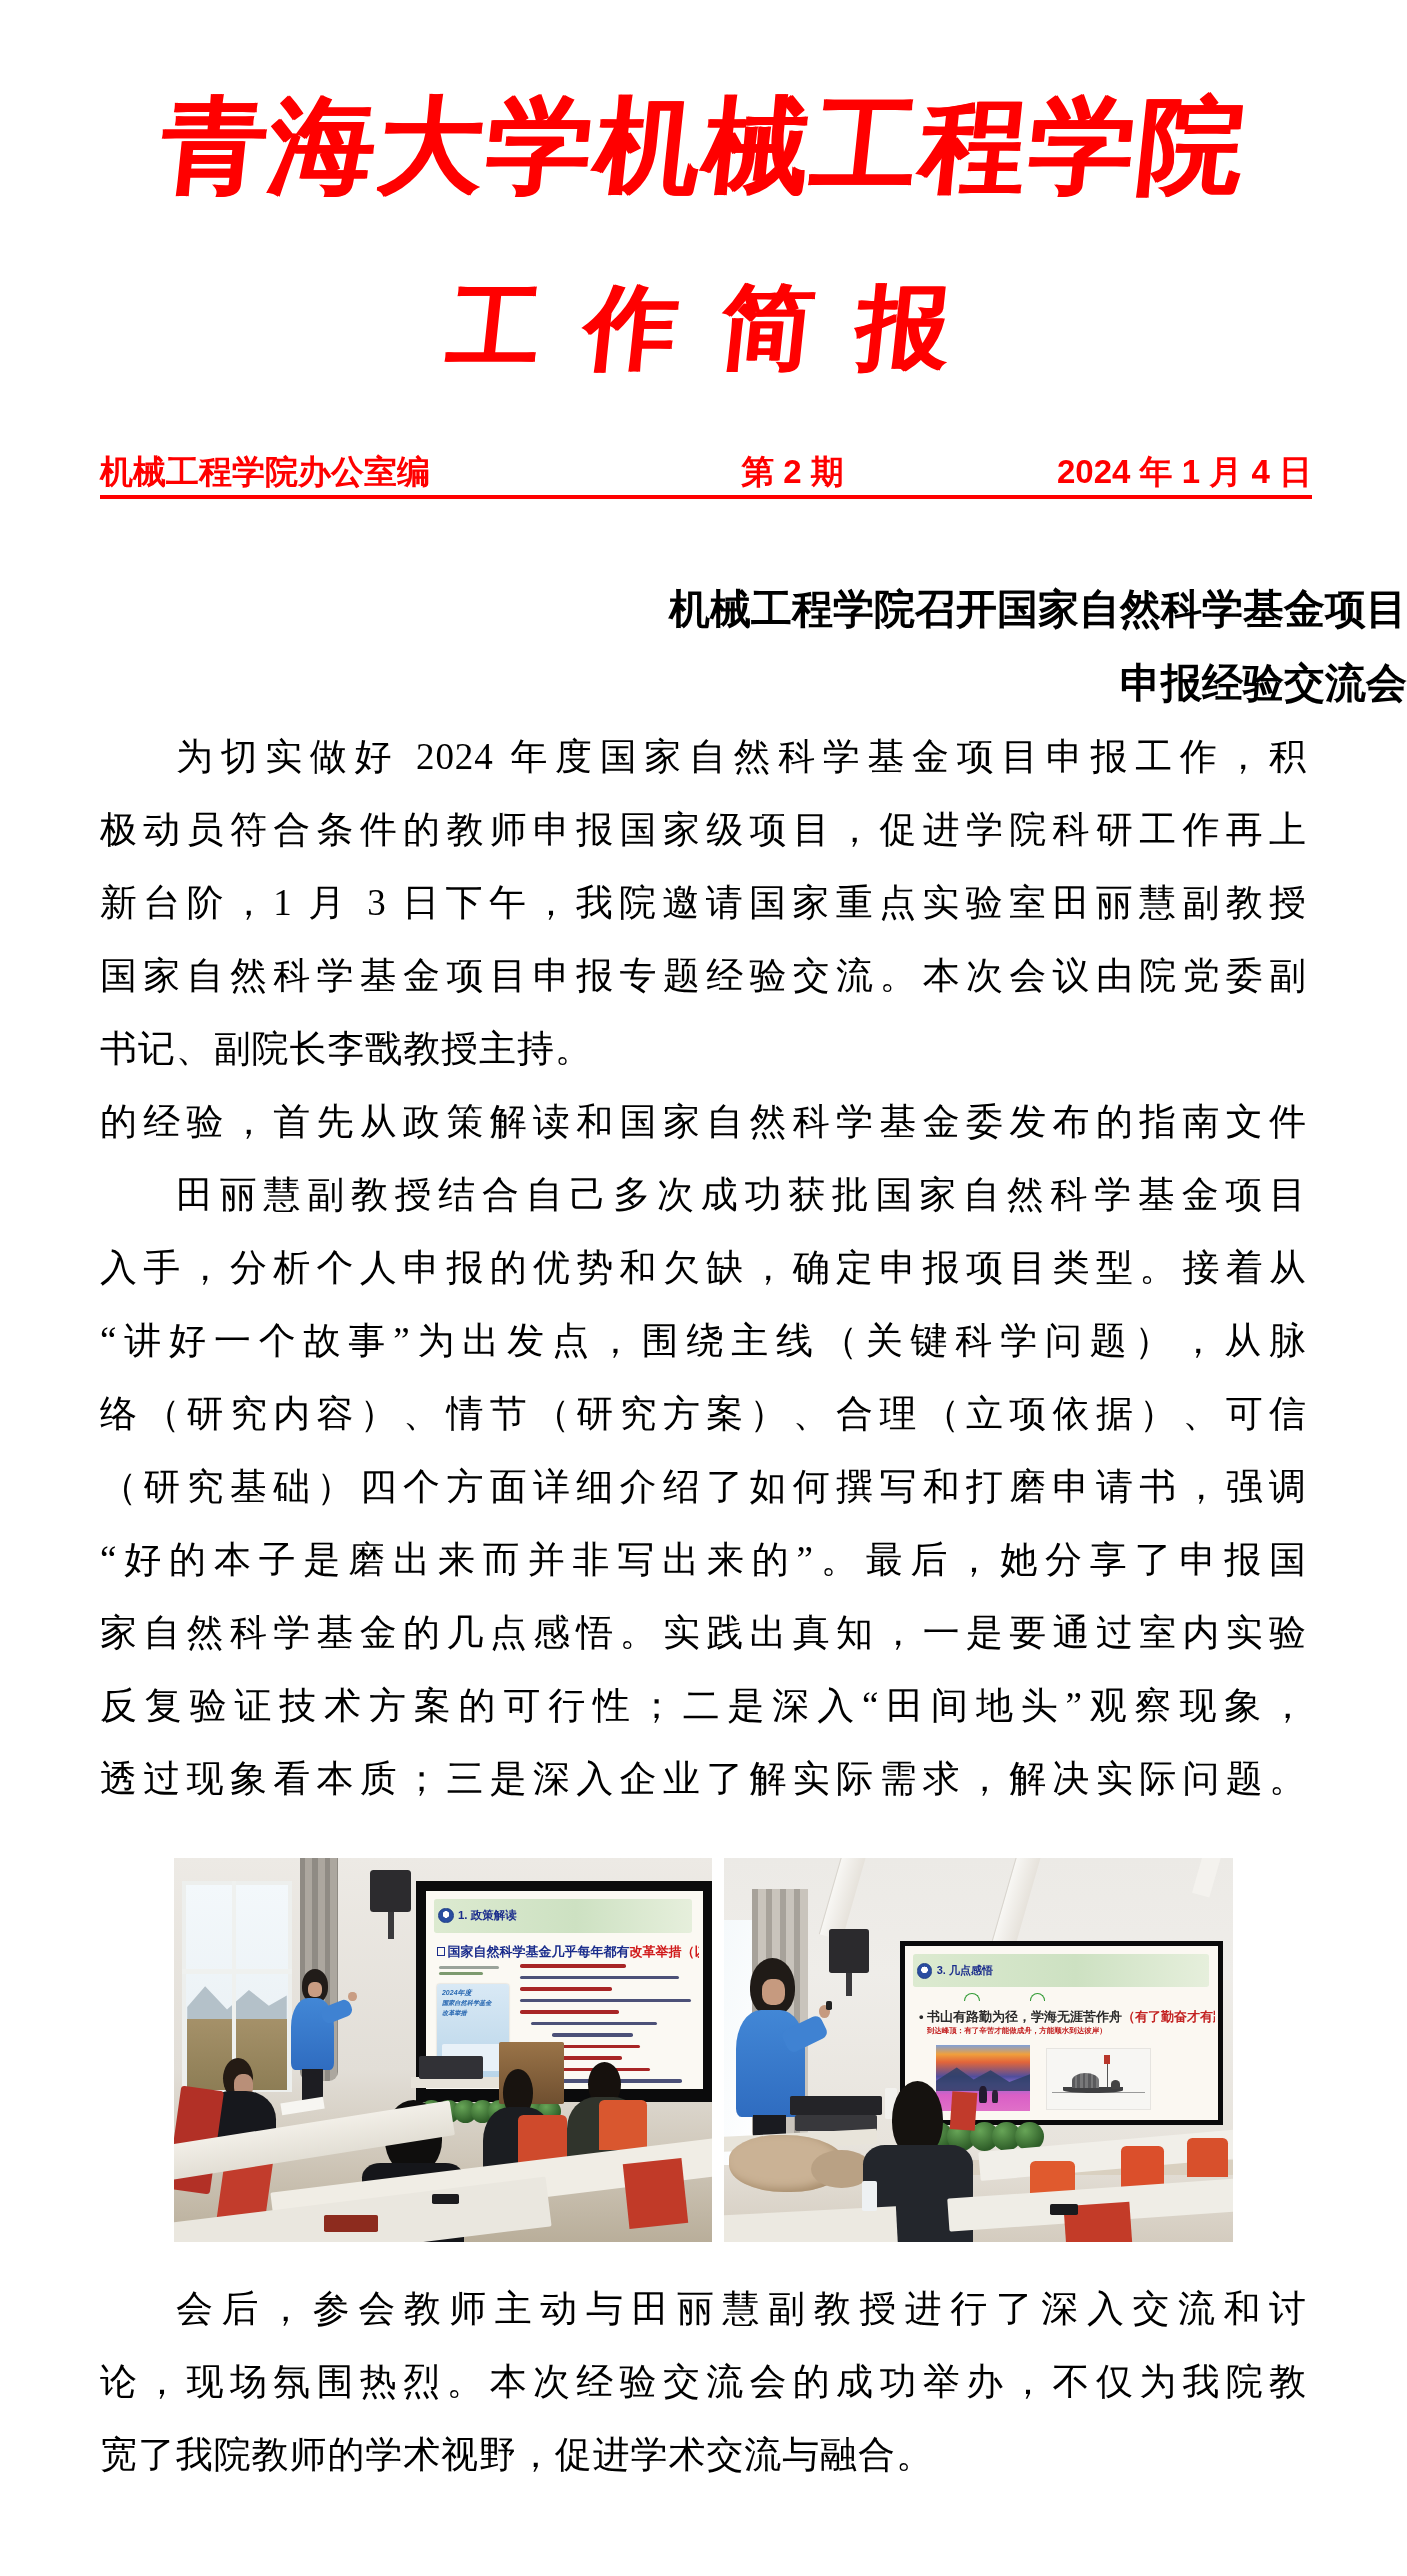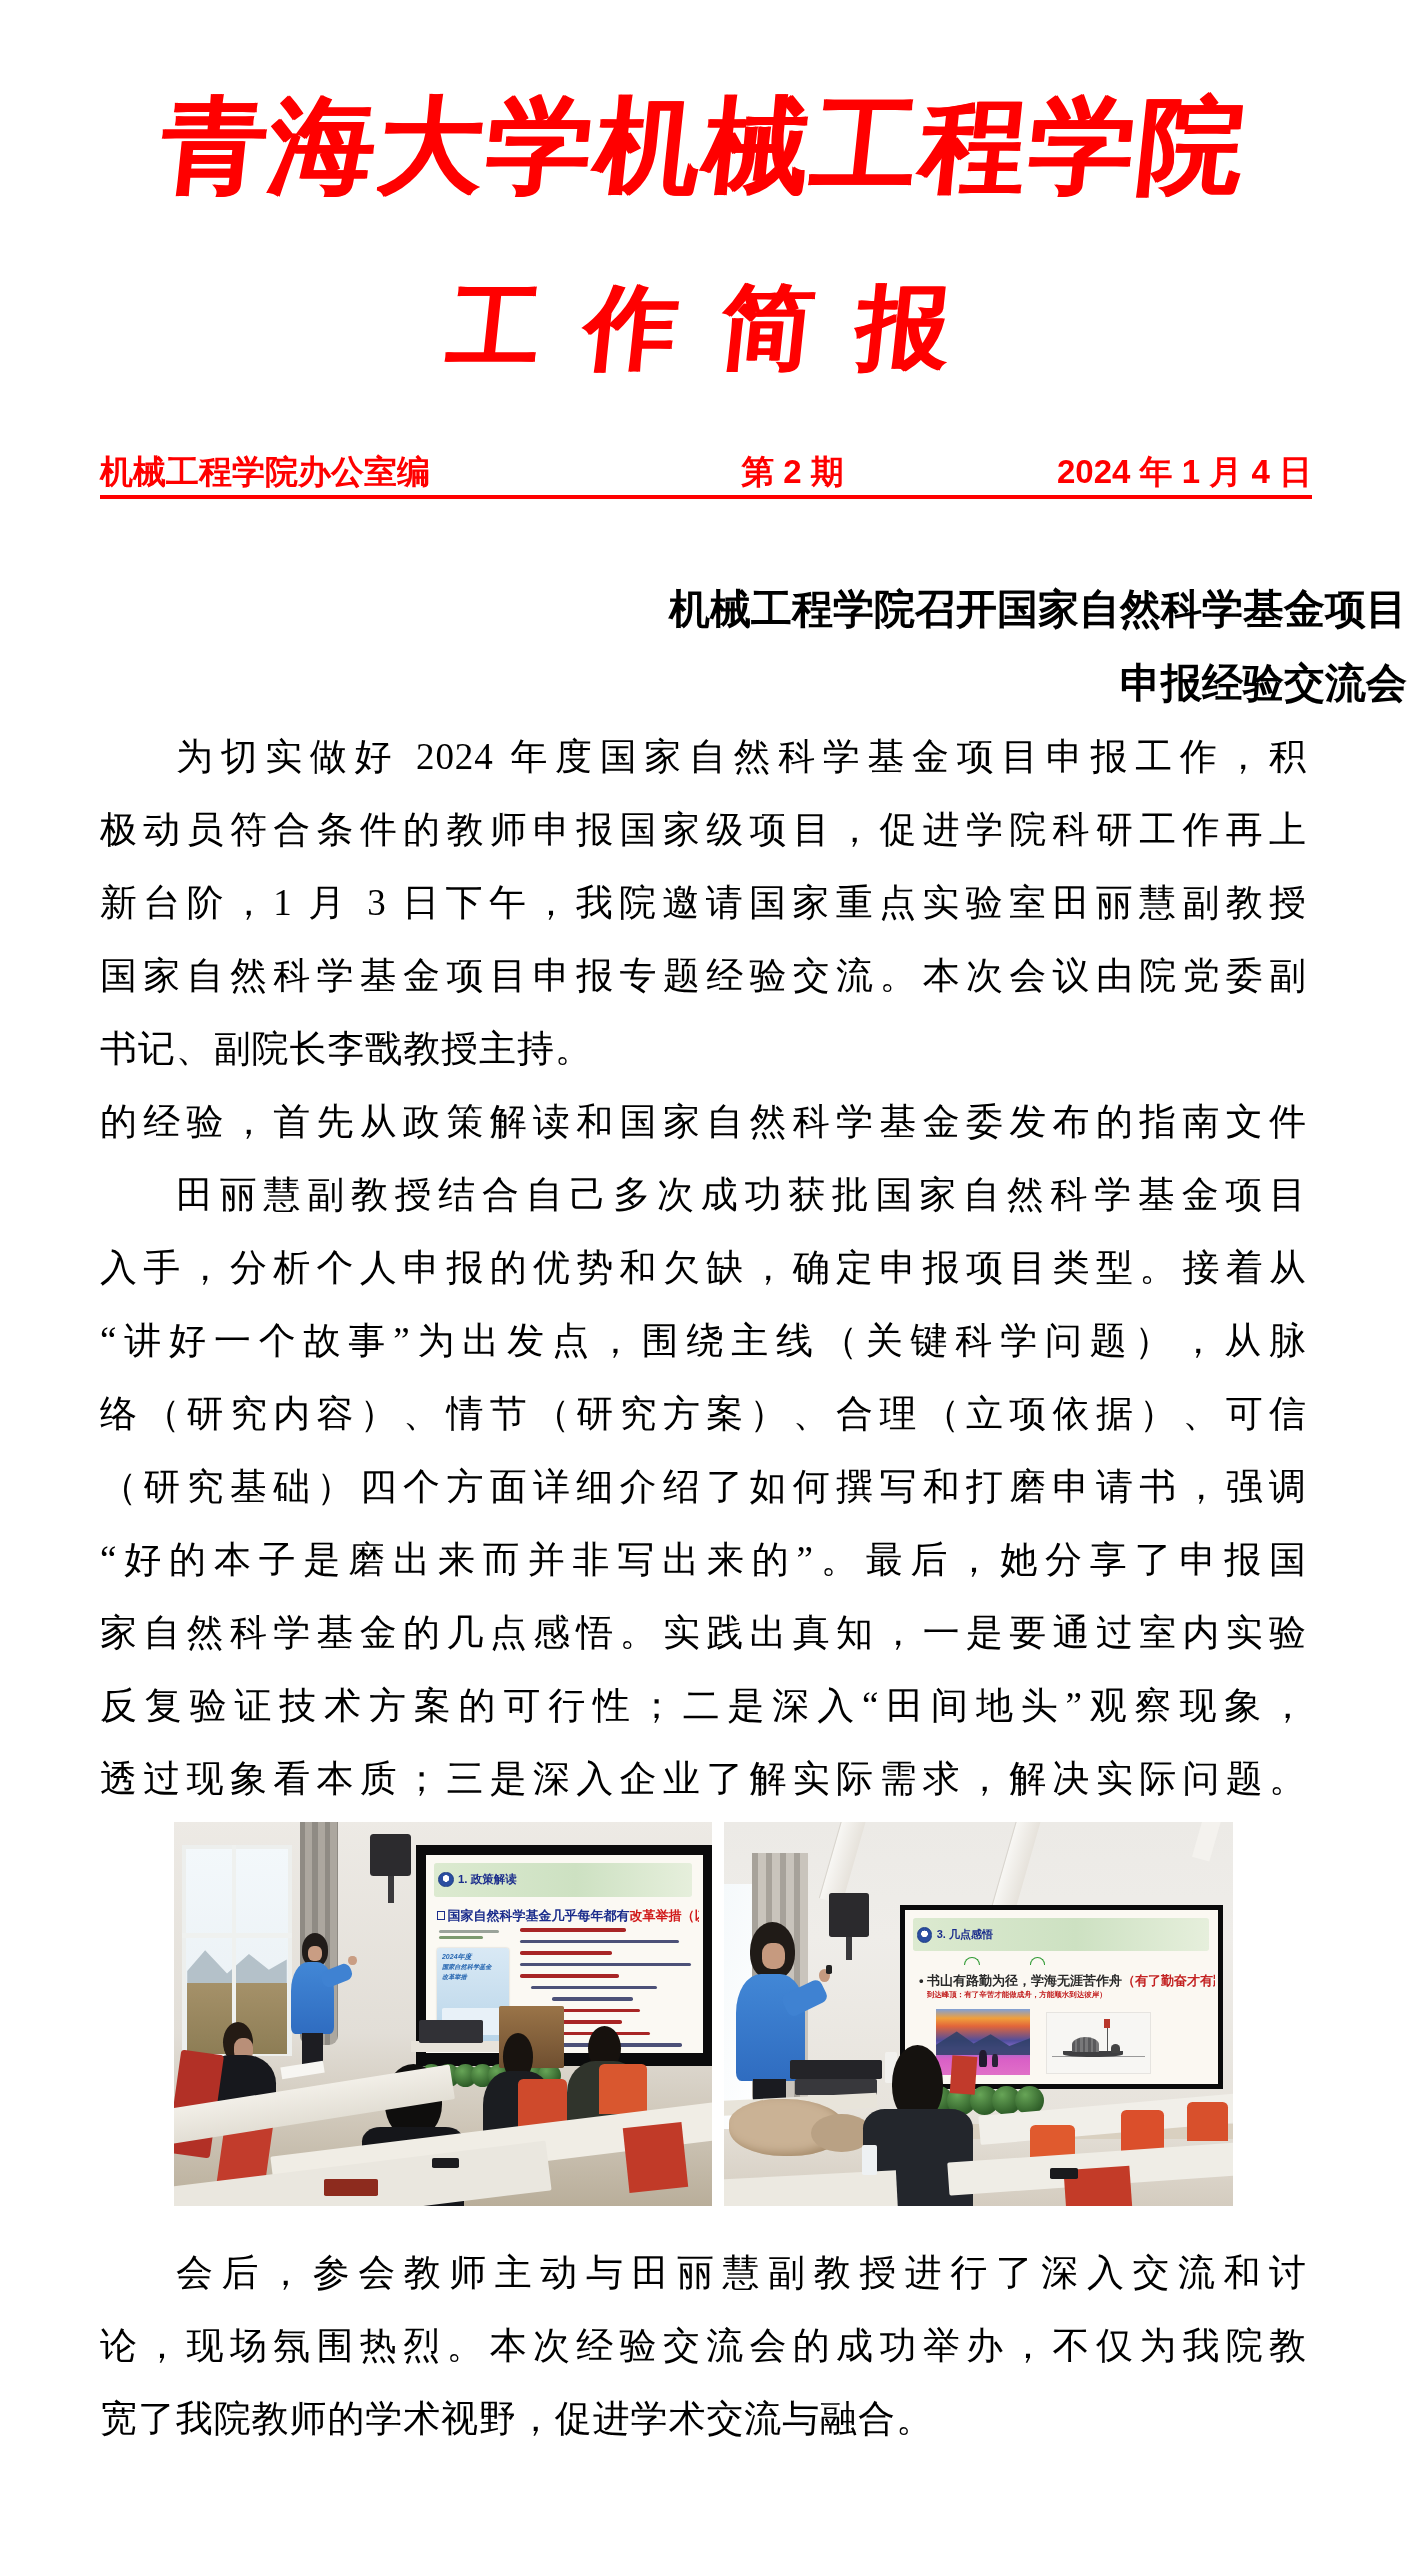--- a/index.html
+++ b/index.html
@@ -27,21 +27,21 @@
 
   
   .bl{margin:0 100px;font-size:37px;line-height:73px;text-align:justify;text-align-last:justify;
       letter-spacing:0.9px;}
   .bl.ind{text-indent:76px;}
   .bl.end{text-align-last:left;}
   .p3{margin-top:30px;}
 
   
   .photos{display:flex;justify-content:center;align-items:flex-start;gap:12.4px;margin-top:7px;}
-  .photo{position:relative;overflow:hidden;background:#a16207;}
+  .photo{position:relative;overflow:hidden;background:#a16207;margin-top:36px;}
   .photo.pl{width:538px;height:384px;}
   .photo.pr{width:509px;height:384px;}
   .abs{position:absolute;}
   .bar{height:3.5px;border-radius:1.8px;margin-bottom:8px;}
   .plantrow{display:flex;align-items:flex-end;}
   .plant{width:23px;height:23px;border-radius:50%;margin-left:-6.2px;flex:0 0 auto;
          background:radial-gradient(circle at 35% 30%,#67a557,#2e5d28 72%);}
   .plant.lg{width:29px;height:29px;}
   .slidehead{display:flex;align-items:center;gap:4.4px;padding-left:4.4px;
              background:linear-gradient(90deg,#dcead0,#cde1c2 55%,#e6efdc);border-radius:2.7px;}

